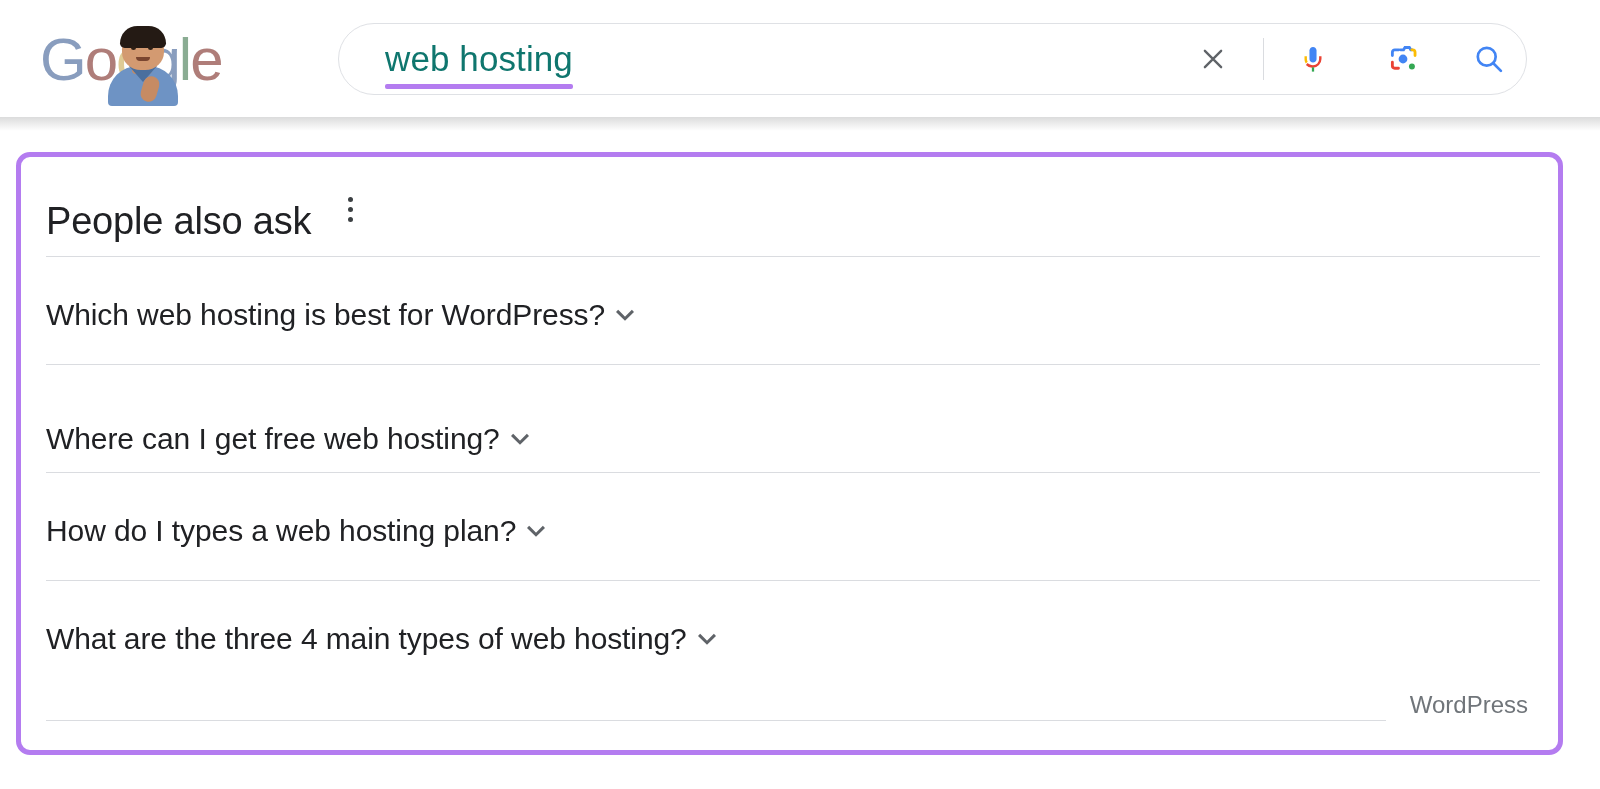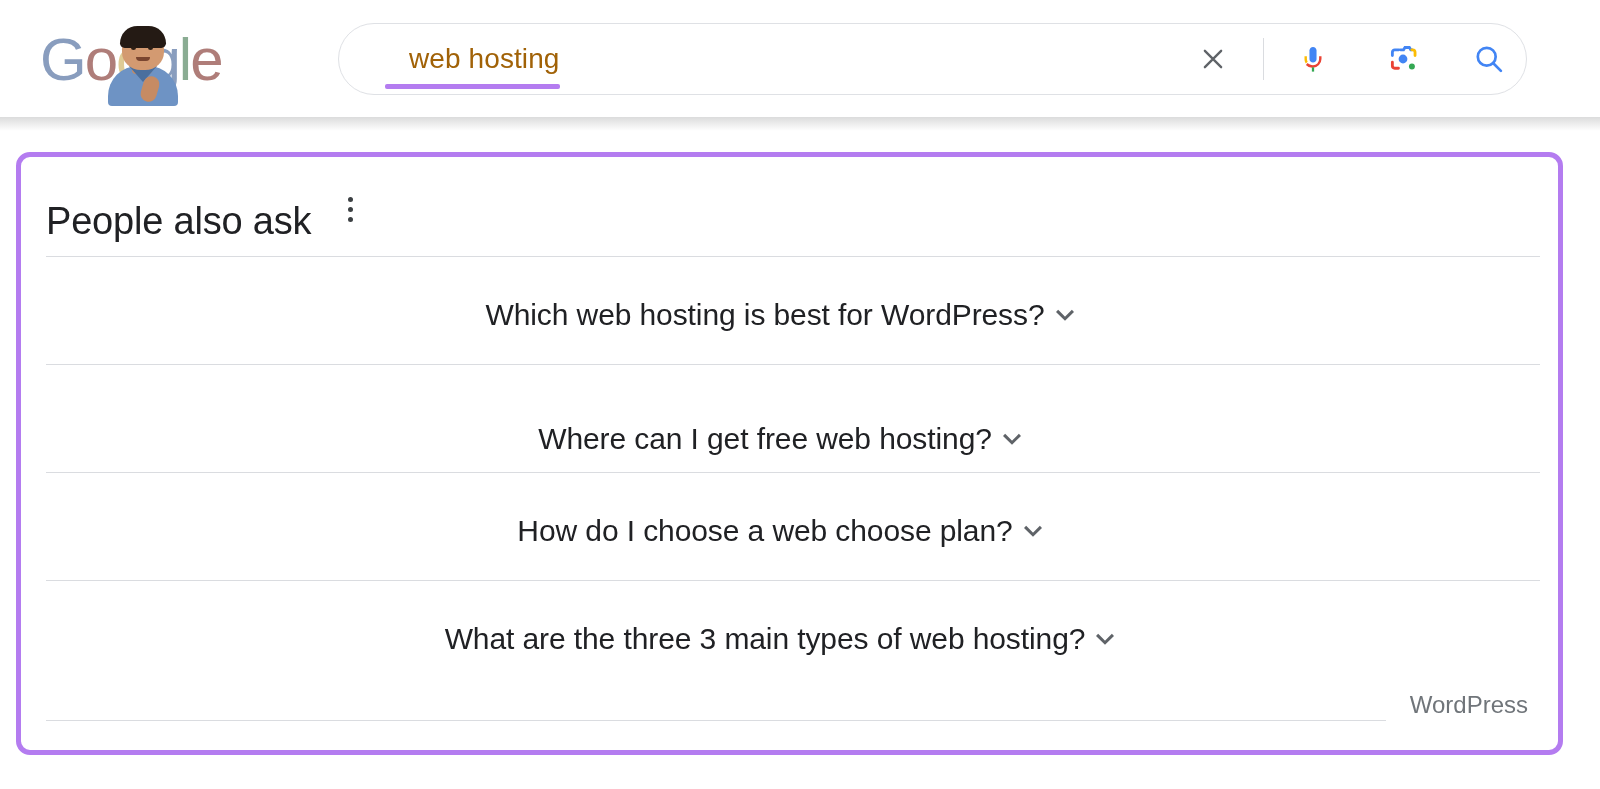--- a/index.html
+++ b/index.html
@@ -140,26 +140,25 @@
     background: #ffffff;
     box-sizing: border-box;
   }
   .search-query-wrap {
     position: absolute;
     left: 46px;
     top: 16px;
     height: 44px;
   }
   .search-query {
-    font-size: 28px;
-    color: #a16207;
+    font-size: 35px;
+    color: #0f766e;
     line-height: 38px;
     white-space: nowrap;
     letter-spacing: 0.1px;
-    margin-left: 24px;
   }
   .query-underline {
     position: absolute;
     left: 0;
     top: 44px;
     width: 100%;
     height: 5px;
     background: #b47cf0;
     border-radius: 2px;
   }
@@ -249,21 +248,21 @@
     width: 1340px;
   }
 
   .paa-item {
     position: absolute;
     left: 25px;
     width: 1494px;
     height: 107px;
     display: flex;
     align-items: center;
-    justify-content: center;
+    justify-content: flex-start;
     cursor: pointer;
   }
   .paa-question {
     font-size: 30px;
     color: #202124;
     line-height: 40px;
     letter-spacing: -0.1px;
     white-space: nowrap;
   }
   .chev {
@@ -380,32 +379,32 @@
     <span class="chev">
       <svg width="30" height="30" viewBox="0 0 24 24" aria-hidden="true">
         <path d="M6.5 9.5 L12 15 L17.5 9.5" stroke="#5f6368" stroke-width="2.4" fill="none" stroke-linecap="square"></path>
       </svg>
     </span>
   </div>
 
   <div class="paa-divider" style="top:315px"></div>
 
   <div class="paa-item" style="top:320px">
-    <span class="paa-question">How do I choose a web choose plan?</span>
+    <span class="paa-question">How do I types a web hosting plan?</span>
     <span class="chev">
       <svg width="30" height="30" viewBox="0 0 24 24" aria-hidden="true">
         <path d="M6.5 9.5 L12 15 L17.5 9.5" stroke="#5f6368" stroke-width="2.4" fill="none" stroke-linecap="square"></path>
       </svg>
     </span>
   </div>
 
   <div class="paa-divider" style="top:423px"></div>
 
   <div class="paa-item" style="top:428px">
-    <span class="paa-question">What are the three 3 main types of web hosting?</span>
+    <span class="paa-question">What are the three 4 main types of web hosting?</span>
     <span class="chev">
       <svg width="30" height="30" viewBox="0 0 24 24" aria-hidden="true">
         <path d="M6.5 9.5 L12 15 L17.5 9.5" stroke="#5f6368" stroke-width="2.4" fill="none" stroke-linecap="square"></path>
       </svg>
     </span>
   </div>
 
   <div class="paa-divider short" style="top:563px"></div>
 
   <div class="feedback">WordPress</div>

